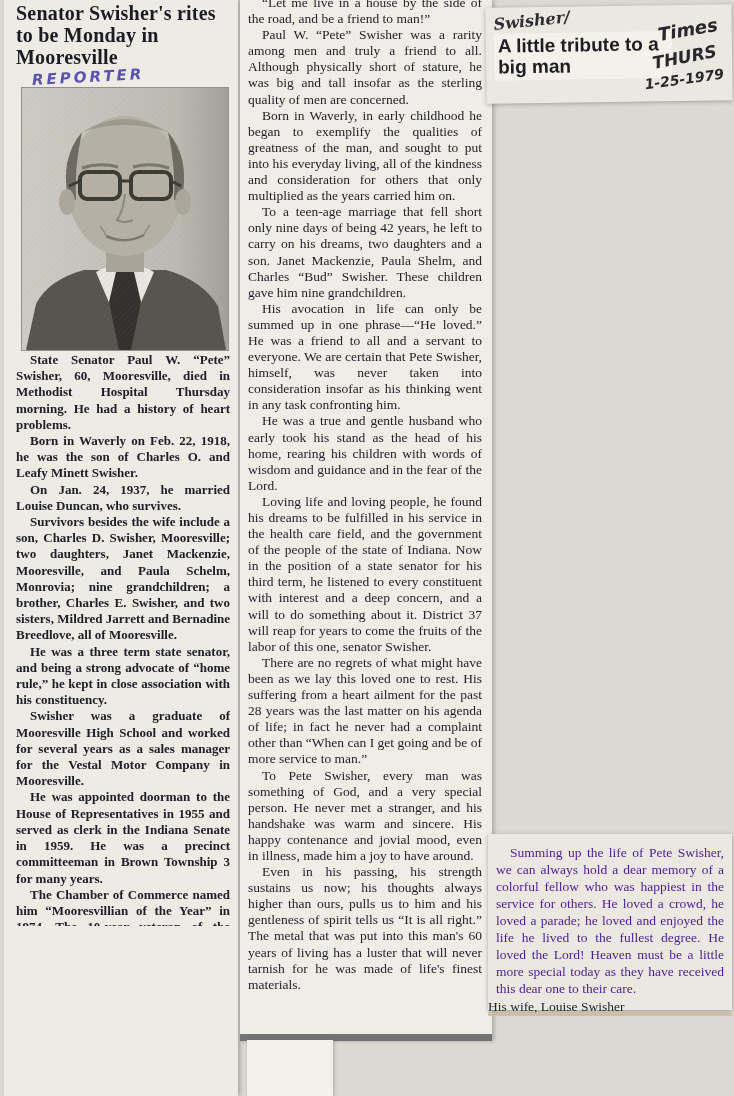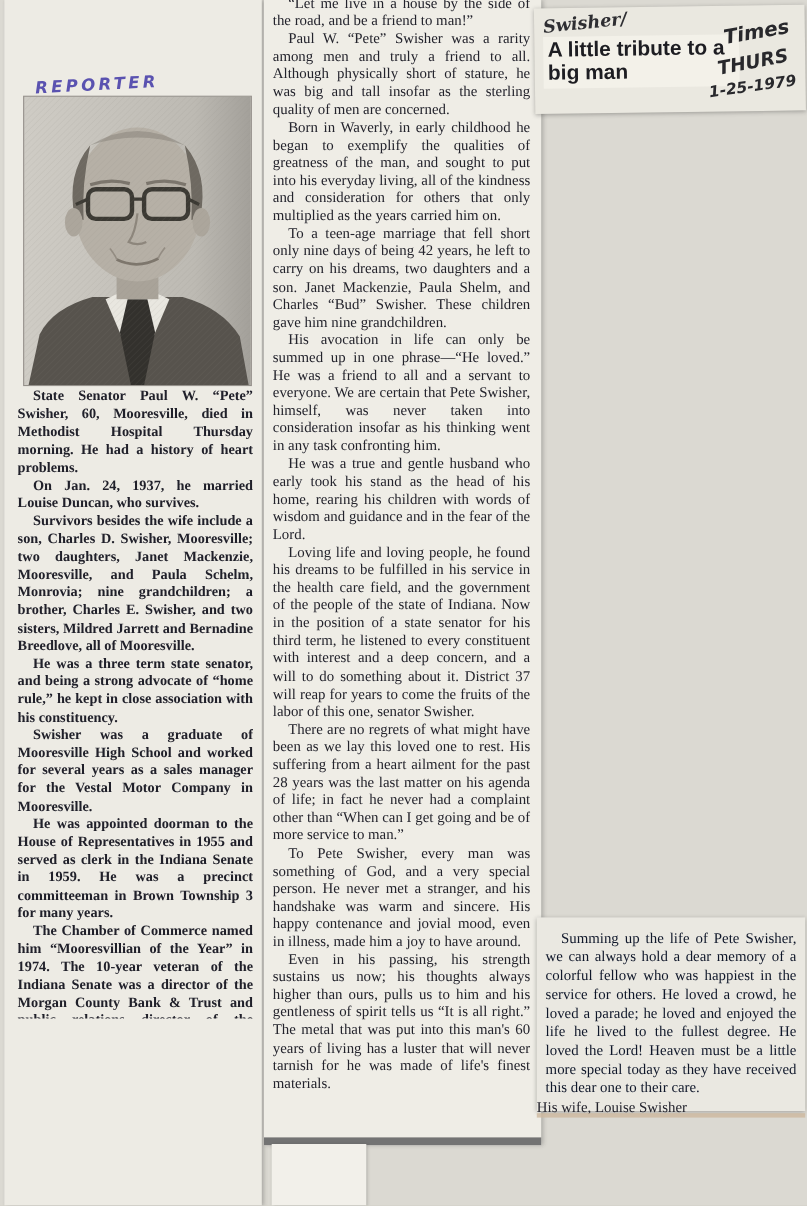--- a/index.html
+++ b/index.html
@@ -64,33 +64,34 @@
   .hw-times{left:172px;top:14px;font:italic 700 18px "DejaVu Sans", sans-serif;
             color:#28282c;transform:rotate(-9deg);}
   .hw-thurs{left:166px;top:42px;font:italic 700 17px "DejaVu Sans", sans-serif;
             color:#28282c;transform:rotate(-10deg);}
   .hw-date{left:158px;top:66px;font:italic 700 14px "DejaVu Sans", sans-serif;
            color:#28282c;transform:rotate(-7deg);}
 
   
   .closing-text{
     margin:10px 8px 0 8px;
-    font:400 13.5px/17px "Liberation Serif", serif;color:#0f172a;
+    font:400 13.5px/17px "Liberation Serif", serif;color:#4c1d95;
   }
   .signature{
     margin:2px 10px 0 0;
     font:400 13.5px "Liberation Serif", serif;color:#23232c;
   }
 </style>
 </head>
 <body>
 
 <div class="page">
 
   <div class="clip clip-left">
+    <h1 class="headline">Senator Swisher's rites to be Monday in Mooresville</h1>
     <div class="hw hw-reporter">REPORTER</div>
 
     <div class="photo">
       <svg width="206" height="262" viewBox="0 0 206 262">
         <defs>
           <pattern id="ht" width="4" height="4" patternUnits="userSpaceOnUse" patternTransform="rotate(45)">
             <line x1="0" y1="0" x2="0" y2="4" stroke="#8a867e" stroke-width="1"></line>
           </pattern>
           <linearGradient id="bgshade" x1="0" y1="0" x2="1" y2="0">
             <stop offset="0" stop-color="#cfccc5"></stop>
@@ -130,20 +131,21 @@
 
         <path d="M84,148 Q103,157 122,147" stroke="#7d766c" stroke-width="2.5" fill="none"></path>
         <path d="M78,138 Q84,146 84,148 M128,137 Q122,145 122,147" stroke="#948d83" stroke-width="1.5" fill="none"></path>
 
         <rect width="206" height="262" fill="url(#ht)" opacity=".16"></rect>
       </svg>
     </div>
 
     <div class="obit-col">
       <p>State Senator Paul W. “Pete” Swisher, 60, Mooresville, died in Methodist Hospital Thursday morning. He had a history of heart problems.</p>
+      <p>Born in Waverly on Feb. 22, 1918, he was the son of Charles O. and Leafy Minett Swisher.</p>
       <p>On Jan. 24, 1937, he married Louise Duncan, who survives.</p>
       <p>Survivors besides the wife include a son, Charles D. Swisher, Mooresville; two daughters, Janet Mackenzie, Mooresville, and Paula Schelm, Monrovia; nine grandchildren; a brother, Charles E. Swisher, and two sisters, Mildred Jarrett and Bernadine Breedlove, all of Mooresville.</p>
       <p>He was a three term state senator, and being a strong advocate of “home rule,” he kept in close association with his constituency.</p>
       <p>Swisher was a graduate of Mooresville High School and worked for several years as a sales manager for the Vestal Motor Company in Mooresville.</p>
       <p>He was appointed doorman to the House of Representatives in 1955 and served as clerk in the Indiana Senate in 1959. He was a precinct committeeman in Brown Township 3 for many years.</p>
       <p>The Chamber of Commerce named him “Mooresvillian of the Year” in 1974. The 10-year veteran of the Indiana Senate was a director of the Morgan County Bank &amp; Trust and public relations director of the Kendrick Hospital.</p>
       <p>The Rev. Rex Miller will officiate at the funeral Monday afternoon at 2 o'clock in the Mooresville Friends Church.</p>
       <p>Interment will be in White Lick Cemetery.</p>
 
     </div>

